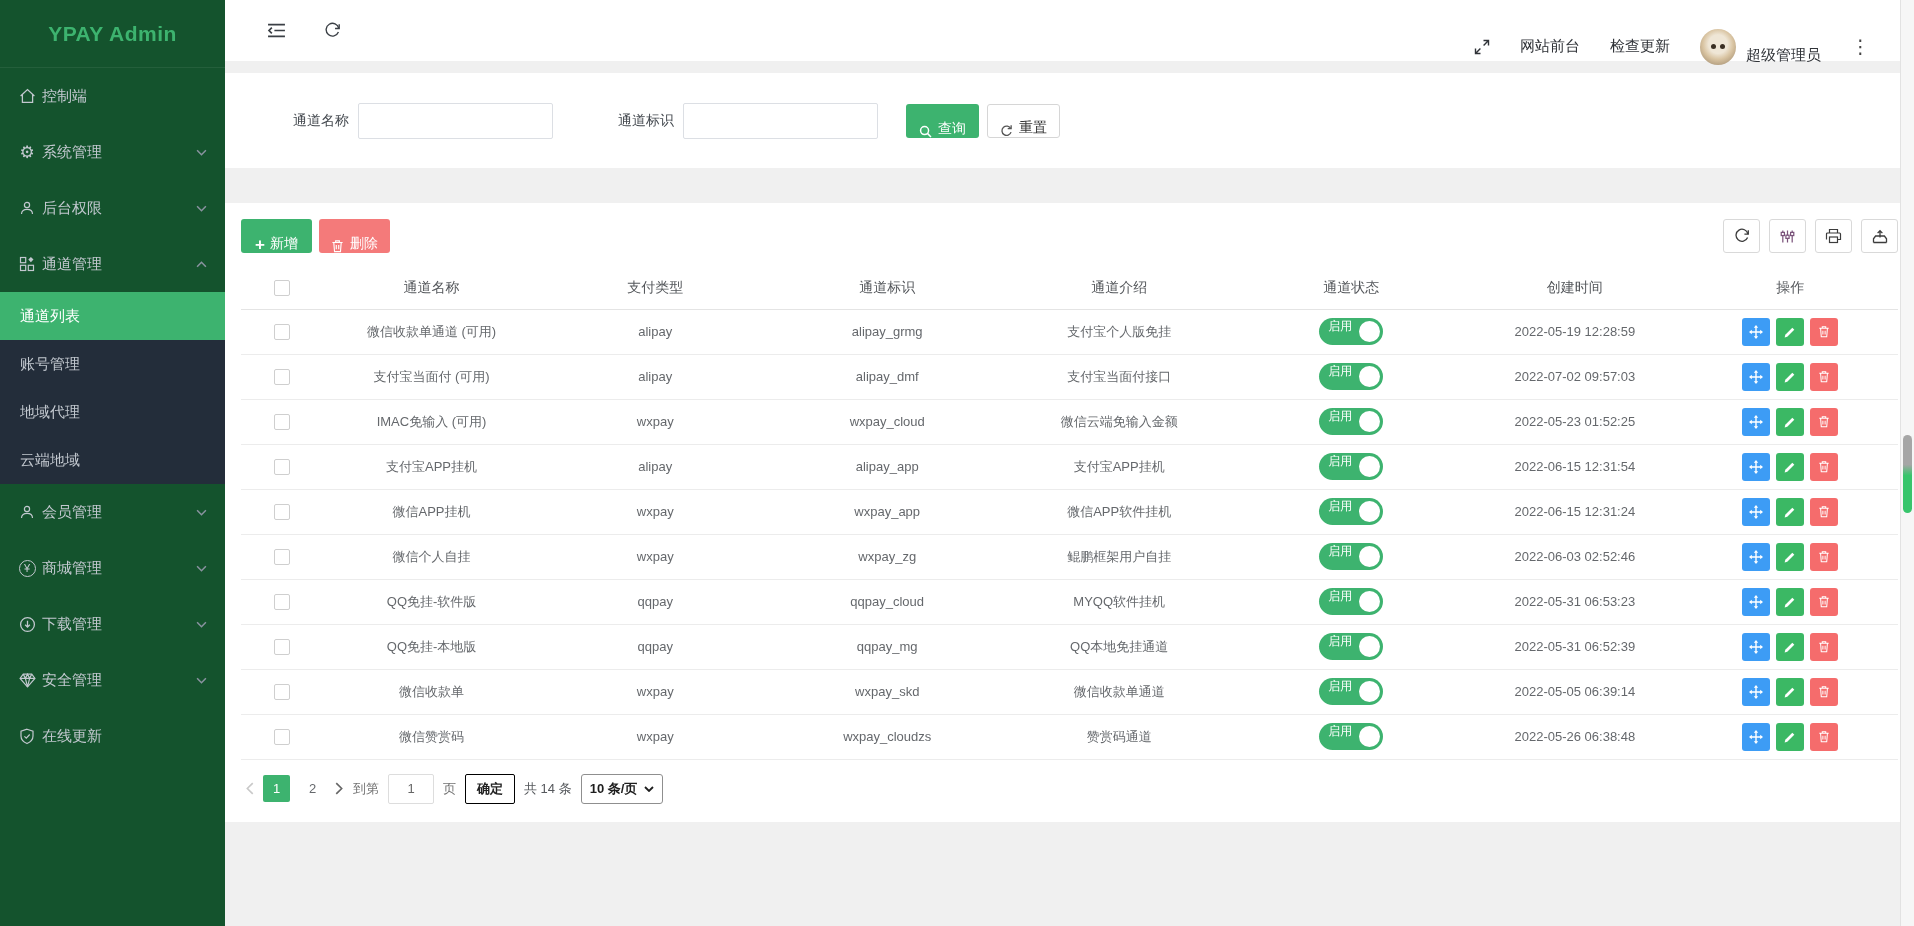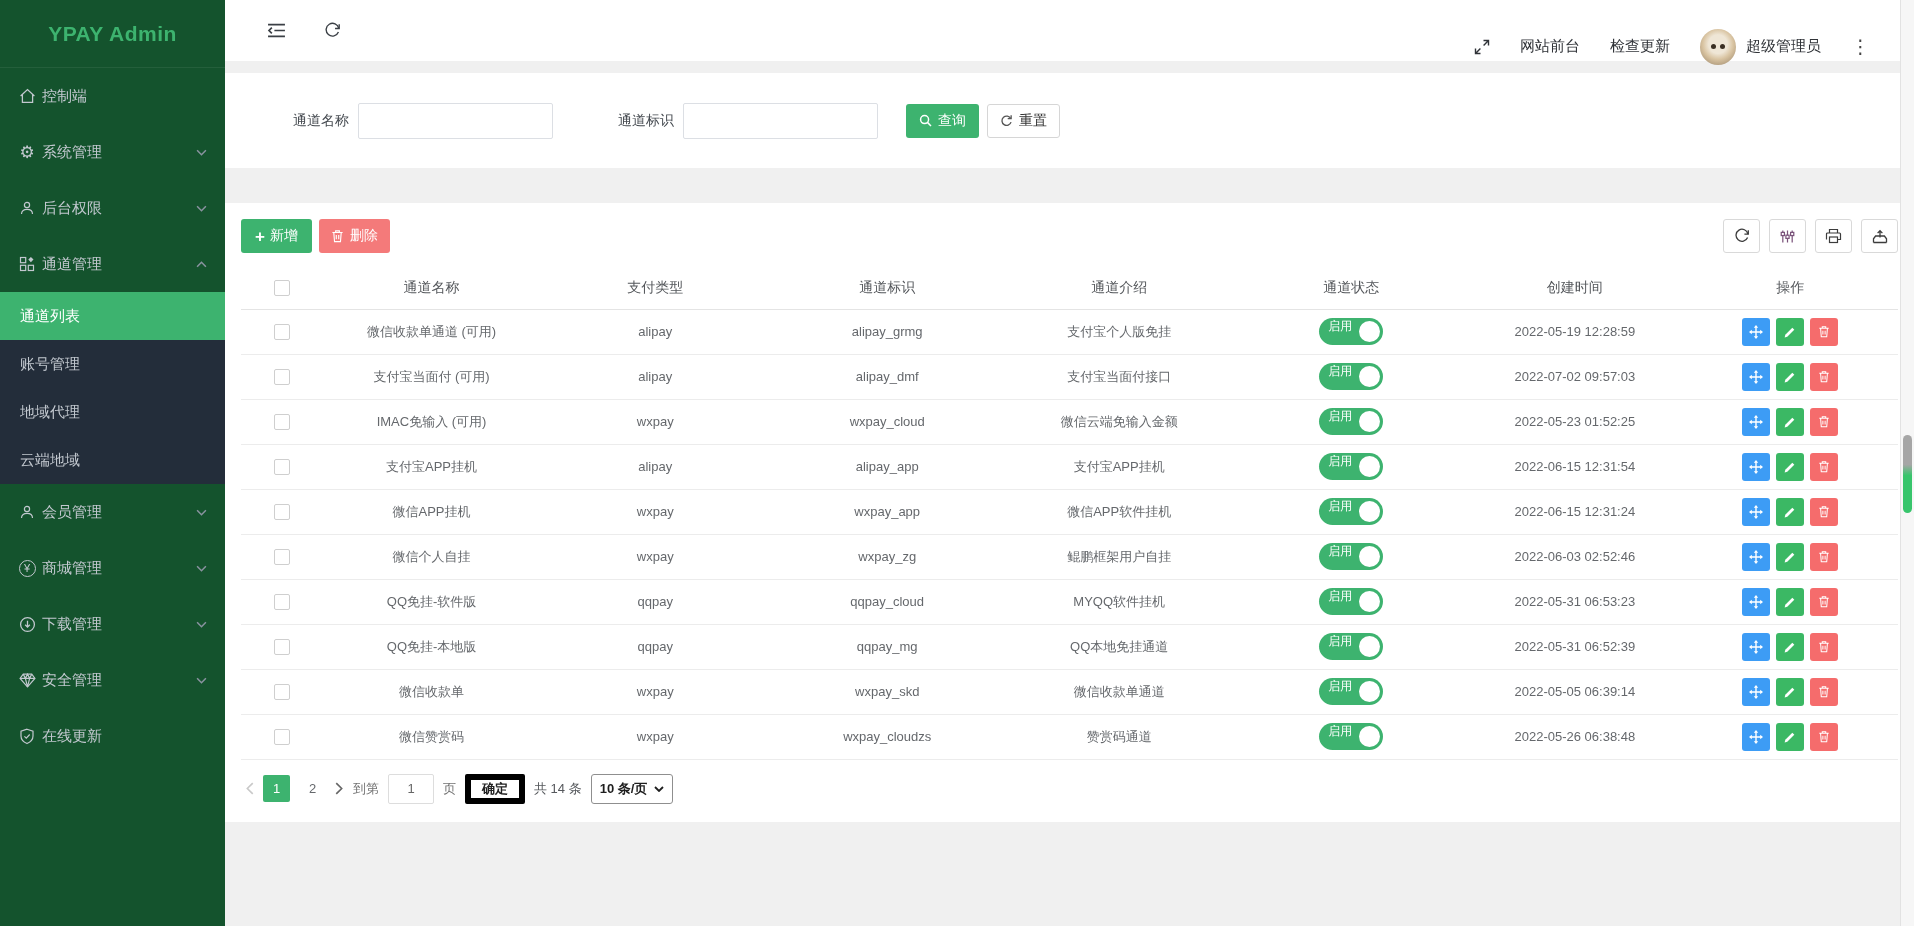--- a/index.html
+++ b/index.html
@@ -23,35 +23,35 @@
   .gear-glyph { font-size:17px; line-height:1; }
 
   
   .main { flex:1; display:flex; flex-direction:column; min-width:0; }
 
   .topbar { height:61px; background:#fff; display:flex; align-items:center; padding:0 44px 0 42px; flex-shrink:0; }
   .topbar-left { display:flex; align-items:center; gap:38px; color:#3a3f45; }
   .tb-icon { display:flex; align-items:center; cursor:pointer; }
   .topbar-right { margin-left:auto; display:flex; align-items:center; gap:30px; font-size:15px; color:#303338;margin-top:32px; }
   .tb-link { cursor:pointer; }
-  .user-chip { display:flex; align-items:center; gap:10px; cursor:pointer; }
+  .user-chip { display:flex; align-items:flex-end; gap:10px; cursor:pointer; }
   .avatar { width:36px; height:36px; border-radius:50%; position:relative; overflow:hidden;
     background:radial-gradient(circle at 50% 42%, #efe6d6 0 34%, #d9c4a2 55%, #8f7a5f 100%); }
   .avatar::before, .avatar::after { content:""; position:absolute; width:5px; height:5px; border-radius:50%; background:#3a2f23; top:15px; }
   .avatar::before { left:11px; } .avatar::after { right:11px; }
   .kebab { font-size:19px; color:#444; cursor:pointer; line-height:1; }
 
   
   .search-card { margin-top:12px; background:#fff; height:95px; display:flex; align-items:center;
     padding-left:68px; flex-shrink:0; }
   .form-label { font-size:14px; color:#454a50; margin-right:9px; }
   .text-input { width:195px; height:36px; border:1px solid #dcdfe4; border-radius:2px;
     background:#fff; padding:0 8px; font-size:14px; color:#333; outline:none; }
   .lbl-2 { margin-left:65px; }
-  .btn { height:34px; border-radius:3px; display:inline-flex; align-items:center; justify-content:center;
+  .btn { height:34px; border-radius:3px; display:inline-flex; align-items:flex-end; justify-content:center;
     font-size:14px; cursor:pointer; border:none; }
   .btn-query { background:#3db36f; color:#fff; padding:0 13px; gap:6px; margin-left:28px; }
   .btn-reset { background:#fff; color:#333; border:1px solid #d6d6d6; padding:0 12px; gap:6px; margin-left:8px; }
 
   
   .main-card { margin-top:35px; background:#fff; padding:16px 16px 18px; flex-shrink:0; }
   .toolbar { display:flex; align-items:center; }
   .btn-add { background:#3db36f; color:#fff; padding:0 14px; gap:5px; }
   .btn-delete { background:#f47a7a; color:#fff; padding:0 12px; gap:6px; margin-left:7px; }
   .plus-glyph { font-size:17px; font-weight:bold; line-height:1; }
@@ -84,21 +84,21 @@
   .pagination { display:flex; align-items:center; margin-top:14px; gap:9px; font-size:13px; color:#65686c; padding-left:4px; }
   .pg-arrow { display:flex; align-items:center; cursor:pointer; }
   .pg-prev { color:#c9c9c9; }
   .pg-next { color:#666; }
   .pg-page { min-width:27px; height:27px; display:flex; align-items:center; justify-content:center;
     border-radius:2px; cursor:pointer; }
   .pg-page.active { background:#3db36f; color:#fff; }
   .pg-muted { color:#737373;font-family:Liberation Serif, serif; }
   .goto-input { width:46px; height:30px; border:1px solid #ddd; border-radius:2px; text-align:center;
     color:#666; font-size:13px; outline:none; }
-  .btn-confirm { height:30px; padding:0 11px; border:6px solid #000000; border-radius:2px; background:#fff;
+  .btn-confirm { height:30px; padding:0 11px; border:1px solid #000000; border-radius:2px; background:#fff;
     font-weight:bold; font-size:13px; color:#222; cursor:pointer; }
   .pg-total { color:#55585c; }
   .pg-select { height:30px; border:1px solid #8f8f8f; border-radius:3px; display:flex; align-items:center;
     padding:0 8px; gap:7px; font-size:13px; font-weight:bold; color:#1e1e1e; background:#fff; cursor:pointer; }
 
   
   .scrollbar { position:fixed; top:0; right:0; width:14px; height:100%;
     background:#f6f6f6; border-left:1px solid #e2e2e2; }
   .scroll-thumb { position:absolute; left:2px; right:2px; top:47%; height:78px; border-radius:6px;
     background:linear-gradient(180deg,#a6a6a6 0%,#a6a6a6 38%,#38c56c 52%,#38c56c 100%); cursor:grab; }

